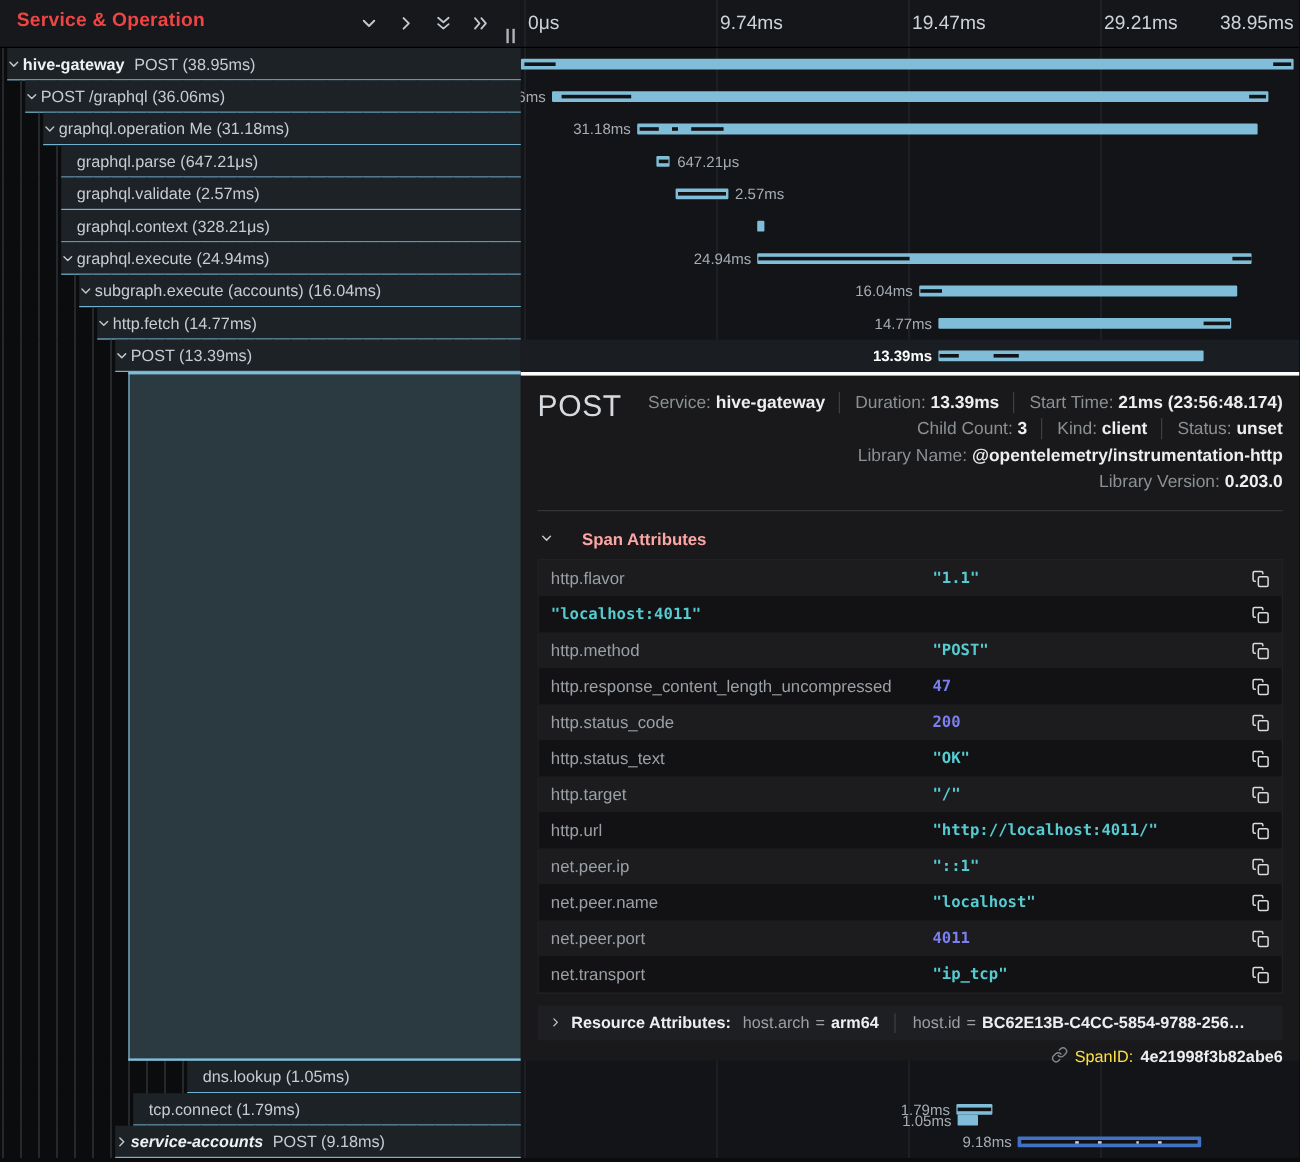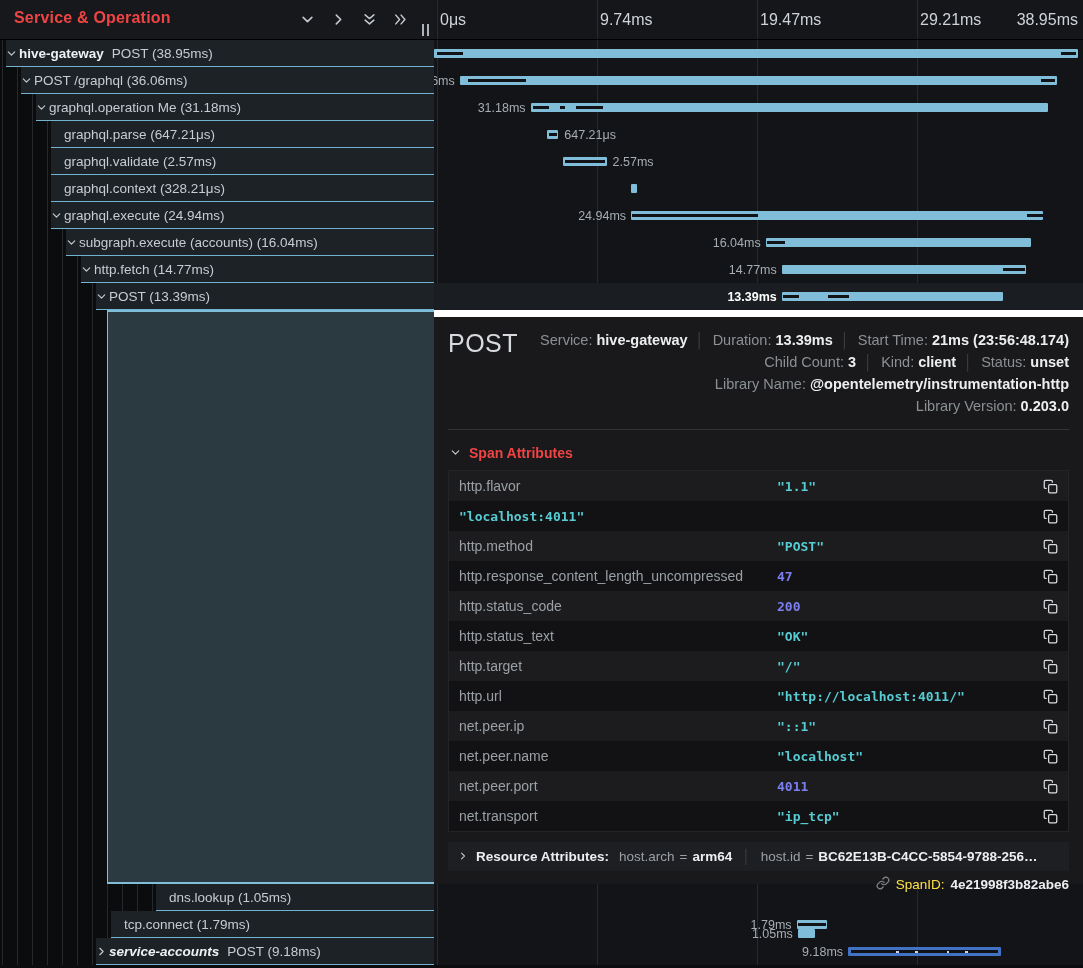--- a/index.html
+++ b/index.html
@@ -42,29 +42,29 @@
   .bar-label { position:absolute; top:7px; font-size:12.5px; color:#a6adb4; white-space:nowrap; }
   .bar-label.selected { color:#ffffff; font-weight:700; }
 
   
   .detail-gutter { position:absolute; left:0; top:310px; width:107px; height:574px;
     background:repeating-linear-gradient(to right, transparent 0, transparent 2px, #26282c 2px, #26282c 3px, transparent 3px, transparent 15px); }
   .sel-box { position:absolute; left:107px; top:310px; width:327px; height:574px; background:#2b3940;
     border-left:1px solid #7fbdd8; border-top:2px solid #7fbdd8; border-bottom:2px solid #7fbdd8; }
 
   
-  .detail-panel { position:absolute; left:434px; top:310px; width:649px; height:574px; background:#19191b; border-top:7px solid #ffffff; z-index:5; color:#c8cdd2; }
+  .detail-panel { position:absolute; left:434px; top:310px; width:649px; height:574px; background:#19191b; border-top:3px solid #ffffff; z-index:5; color:#c8cdd2; }
   .dp-head { display:flex; justify-content:space-between; padding:12px 14px 0 14px; }
   .dp-title { font-size:25px; font-weight:400; color:#d6dade; letter-spacing:.5px; }
   .dp-summary { text-align:right; font-size:14.5px; line-height:22px; }
   .dp-lbl { color:#8b9094; }
   .dp-val { color:#eceef0; font-weight:700; }
   .dp-sep { color:#3c4045; margin:0 8px; }
   .dp-divider { margin:12px 14px 0 14px; border-bottom:1px solid #323439; }
-  .attrs-title { display:flex; align-items:center; gap:8px; margin:15px 14px 9px 16px; font-size:14px; font-weight:700; color:#ef4444; cursor:pointer; }
+  .attrs-title { display:flex; align-items:center; gap:24px; margin:15px 14px 9px 16px; font-size:14px; font-weight:700; color:#fca5a5; cursor:pointer; }
   .attrs-table { margin:0 14px; border:1px solid #232428; }
   .attr-row { height:30px; display:flex; align-items:center; padding:0 10px; }
   .attr-row.odd { background:#1c1c1e; }
   .attr-row.even { background:#121214; }
   .attr-key { flex:0 0 318px; font-size:14px; color:#9aa0a6; overflow:hidden; white-space:nowrap; }
   .attr-val { flex:1; font-family:"DejaVu Sans Mono", monospace; font-size:13px; font-weight:700; }
   .v-string { color:#56ccd2; }
   .v-number { color:#7b7ff0; }
   .copy-btn { flex:0 0 auto; background:none; border:none; cursor:pointer; display:flex; align-items:center; padding:0; }
   .res-band { margin:10px 14px 0 14px; height:29px; background:#1e1f22; display:flex; align-items:center; padding:0 10px; font-size:13.5px; cursor:pointer; }

